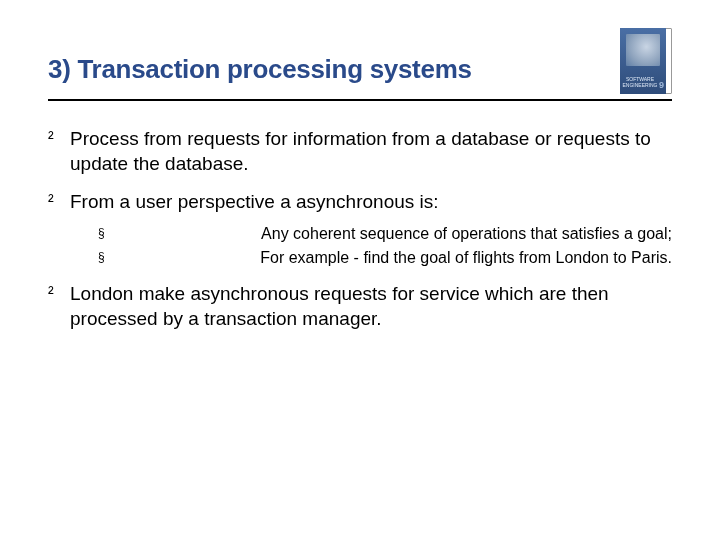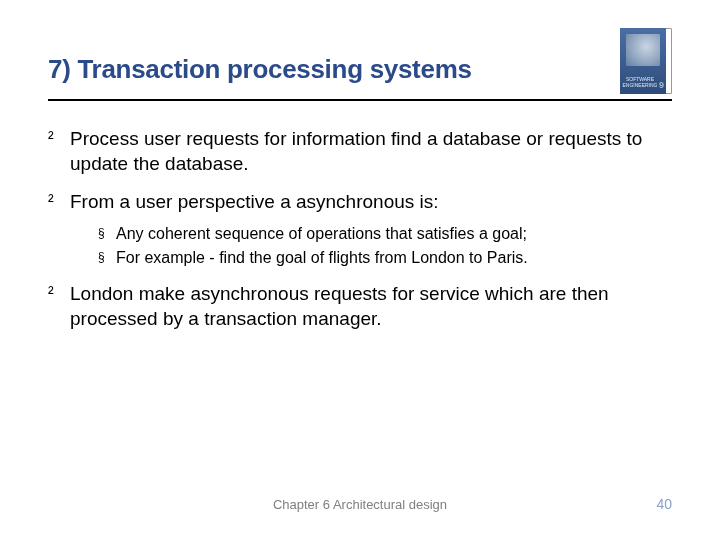--- a/index.html
+++ b/index.html
@@ -13,47 +13,47 @@
   .book-thumb .label { position: absolute; bottom: 6px; left: 2px; right: 8px; font-size: 5px; color: #dbe6f5; text-align: center; line-height: 1.1; }
   .book-thumb .num { position: absolute; right: 2px; bottom: 4px; font-size: 9px; color: #9fb8da; font-weight: bold; }
   .book-thumb .art { position: absolute; left: 6px; top: 6px; width: 34px; height: 32px; background: radial-gradient(circle at 60% 40%, #c9d5e4 0%, #8ea3bd 60%, #5f7ea5 100%); border-radius: 1px; }
   .content { font-size: 19px; line-height: 1.3; }
   .b1 { display: flex; margin-bottom: 14px; }
   .b1 .m { width: 22px; flex: 0 0 22px; font-size: 17px; line-height: 1.4; }
   .b1 .t { flex: 1; }
   .b2-wrap { padding-left: 50px; margin-top: -6px; margin-bottom: 14px; }
   .b2 { display: flex; font-size: 16px; line-height: 1.35; margin-bottom: 2px; }
   .b2 .m { width: 18px; flex: 0 0 18px; font-size: 12px; line-height: 1.8; }
-  .b2 .t { flex: 1; }
+  .b2 .t { flex: 1; text-align: right; }
   .footer { position: absolute; bottom: 28px; left: 48px; right: 48px; font-size: 13px; color: #808080; }
   .footer-center { text-align: center; }
   .footer-right { position: absolute; right: 0; bottom: 0; color: #8aa0c8; font-size: 14px; }
 </style>
 </head>
 <body>
 
 <div class="slide">
 
   <div class="title-row">
-    <div class="title">7) Transaction processing systems</div>
+    <div class="title">3) Transaction processing systems</div>
     <div class="book-thumb">
       <div class="pages"></div>
       <div class="cover">
         <div class="art"></div>
         <div class="label">SOFTWARE ENGINEERING</div>
         <div class="num">9</div>
       </div>
     </div>
   </div>
 
   <div class="content">
 
     <div class="b1">
       <div class="m">²</div>
-      <div class="t">Process user requests for information find a database or requests to update the database.</div>
+      <div class="t">Process from requests for information from a database or requests to update the database.</div>
     </div>
 
     <div class="b1">
       <div class="m">²</div>
       <div class="t">From a user perspective a asynchronous is:</div>
     </div>
 
     <div class="b2-wrap">
       <div class="b2">
         <div class="m">§</div>
@@ -65,18 +65,14 @@
       </div>
     </div>
 
     <div class="b1">
       <div class="m">²</div>
       <div class="t">London make asynchronous requests for service which are then processed by a transaction manager.</div>
     </div>
 
   </div>
 
-  <div class="footer">
-    <div class="footer-center">Chapter 6 Architectural design</div>
-    <div class="footer-right">40</div>
-  </div>
 
 </div>
 
 </body></html>

